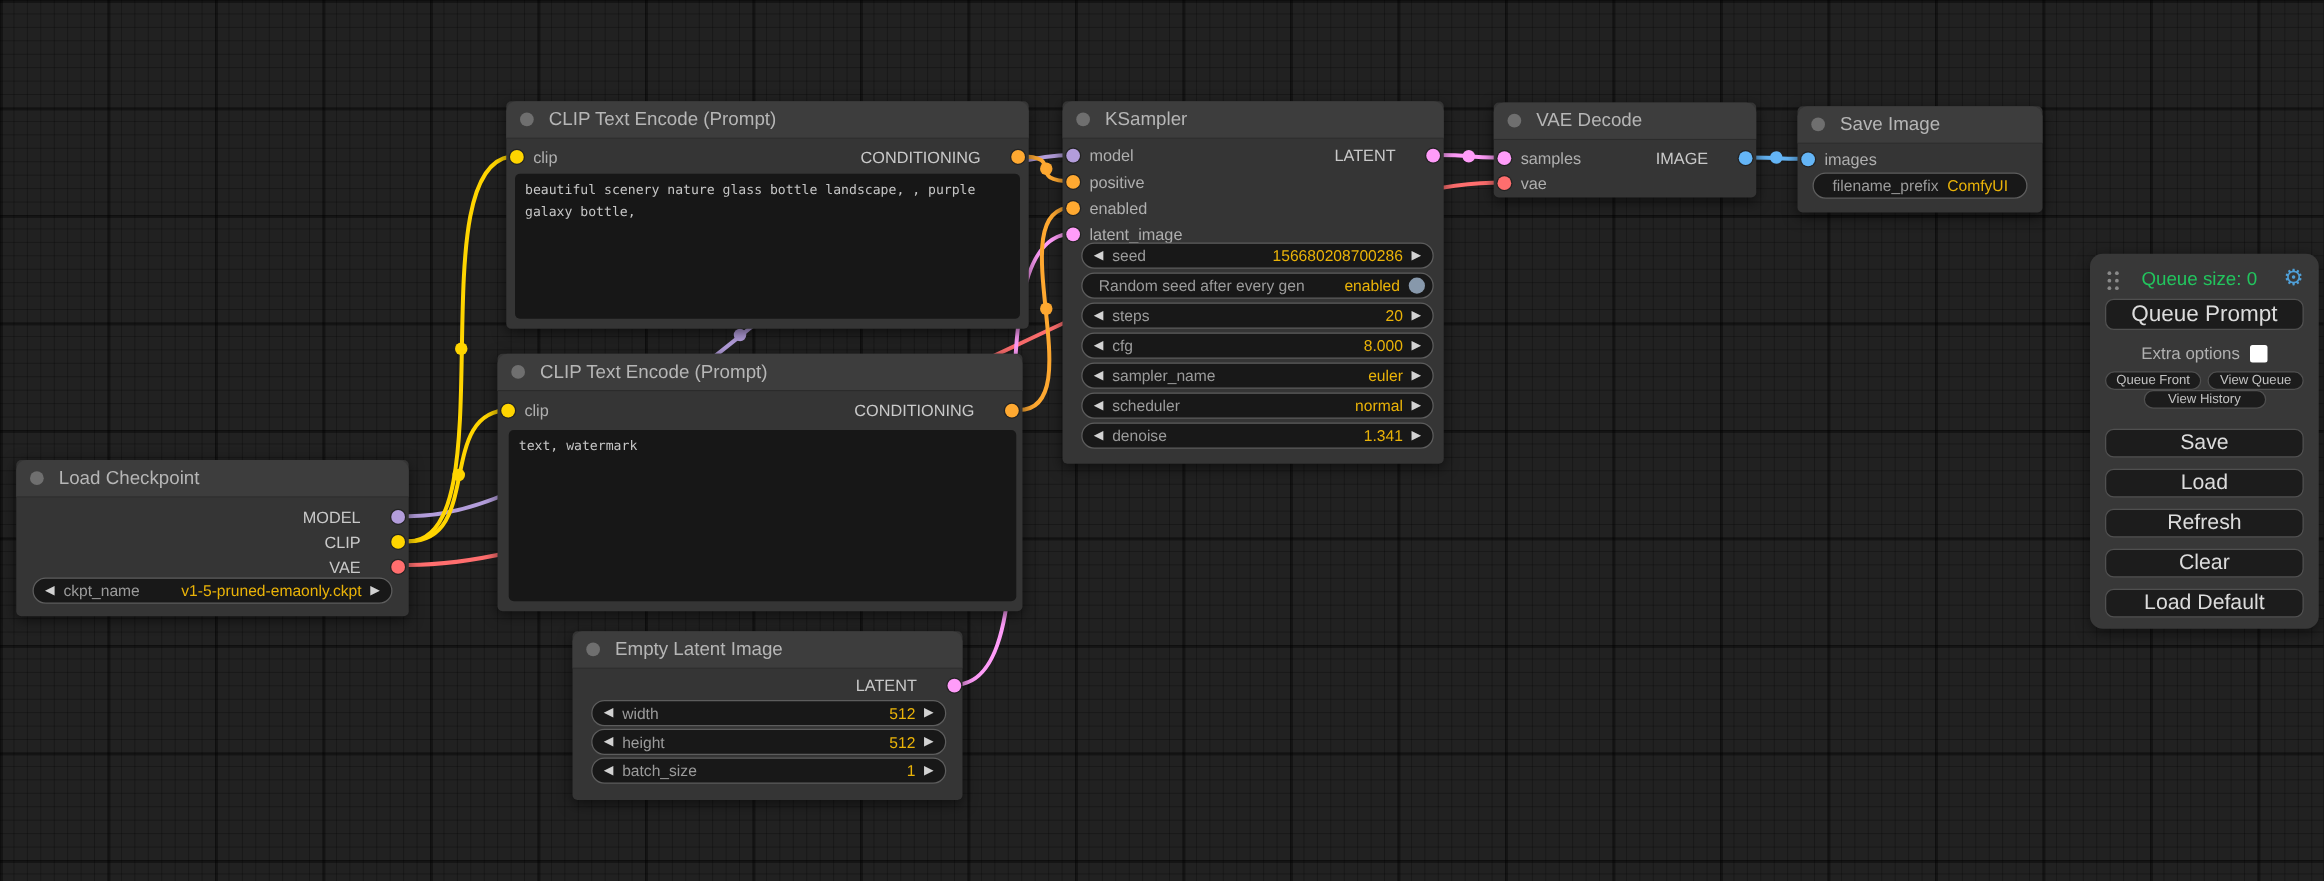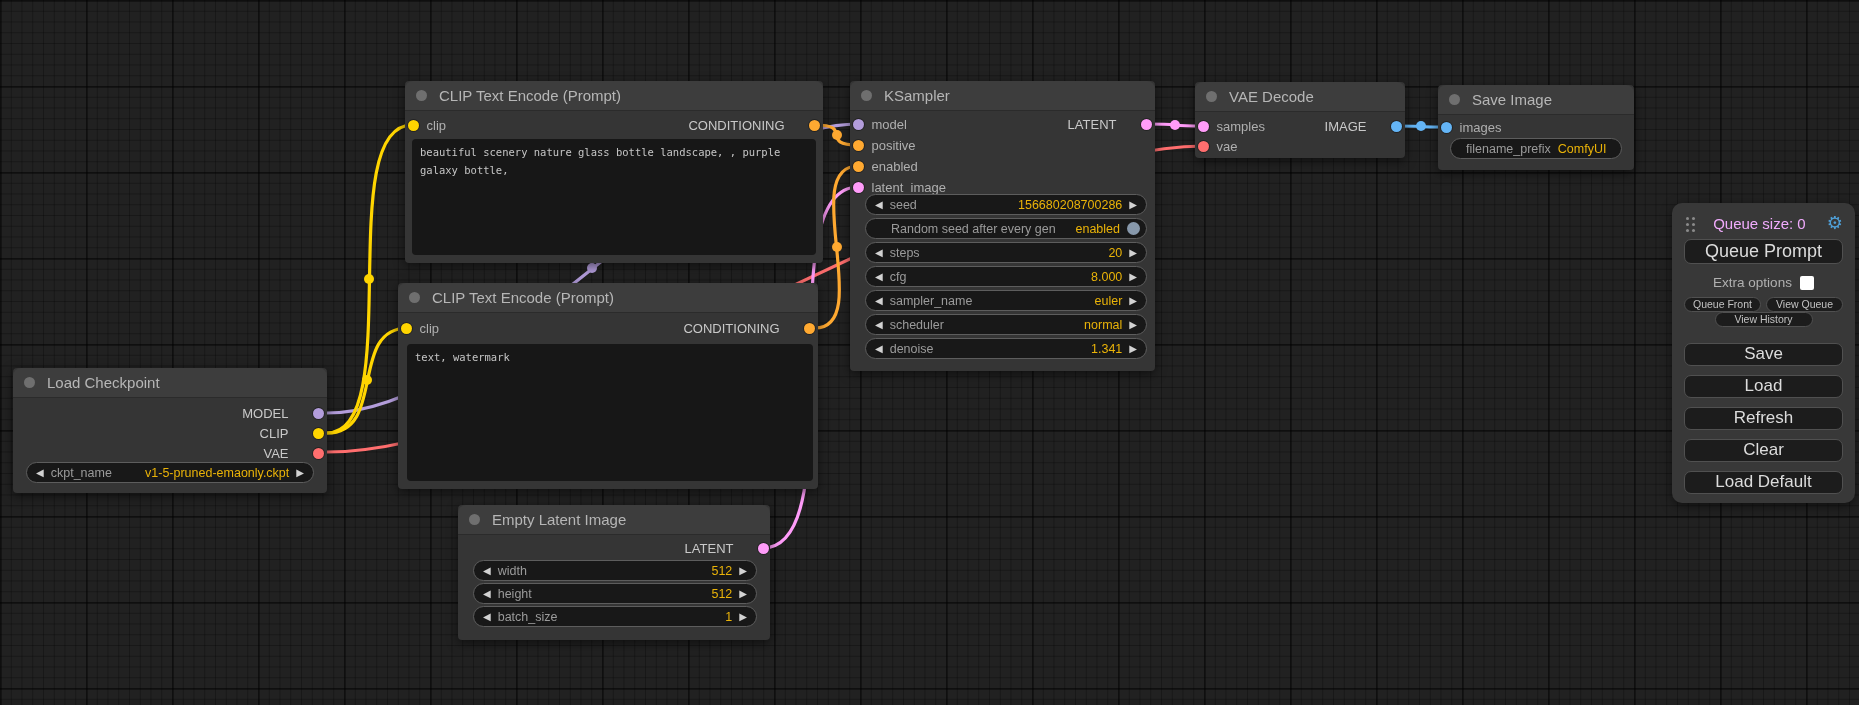--- a/index.html
+++ b/index.html
@@ -49,21 +49,21 @@
   }
   
   .menu{
     position:absolute;left:1672px;top:203px;width:183px;height:300px;z-index:3;
     background:#383838;border-radius:10px;box-shadow:0 3px 11px rgba(0,0,0,.5);
     box-sizing:border-box;padding:11px 12px 0;
   }
   .menu-top{display:flex;align-items:center;height:18px;margin-bottom:7px;}
   .drag-handle{width:3px;height:3px;background:#8a8a8a;border-radius:50%;flex:none;margin:0 3px 9px 2px;
     box-shadow:6px 0 0 #8a8a8a,0 6px 0 #8a8a8a,6px 6px 0 #8a8a8a,0 12px 0 #8a8a8a,6px 12px 0 #8a8a8a;}
-  .qsize{flex:1;text-align:center;color:#f0abfc;font-size:15px;}
+  .qsize{flex:1;text-align:center;color:#22c55e;font-size:15px;}
   .gear{color:#4f9fd7;font-size:18px;line-height:1;font-family:"DejaVu Sans",sans-serif;cursor:pointer;}
   .btn{display:block;width:100%;background:#1c1c1c;border:1px solid #505050;border-radius:7px;
     color:#dcdcdc;text-align:center;box-sizing:border-box;cursor:pointer;}
   .queue-prompt{height:25px;font-size:18px;line-height:22px;margin-bottom:11px;}
   .btn-big{height:23px;font-size:17px;line-height:20px;margin-bottom:9px;}
   .extra{display:flex;align-items:center;justify-content:center;gap:8px;color:#b0b0b0;
     font-size:13.5px;margin-bottom:7px;height:15px;}
   .checkbox{width:14px;height:14px;background:#ffffff;border-radius:2px;flex:none;cursor:pointer;}
   .small-row{display:flex;gap:5px;margin-bottom:0;}
   .btn-sm{flex:1;height:15px;font-size:10.5px;line-height:13px;border-radius:9px;color:#c2c2c2;}
@@ -185,21 +185,21 @@
       <span class="plabel">LATENT</span>
     </div>
     <div class="widgets" style="left:15px;top:113px;width:282px;gap:3px;">
       <div class="widget">
         <span class="arrow">◀</span>
         <span class="w-name">seed</span>
         <span class="w-val">156680208700286</span>
         <span class="arrow">▶</span>
       </div>
       <div class="widget">
-        <span class="w-name" style="margin-left:16px;">Random seed after every gen</span>
+        <span class="w-name" style="margin-left:4px;">Random seed after every gen</span>
         <span class="w-val">enabled</span>
         <span class="toggle-dot"></span>
       </div>
       <div class="widget">
         <span class="arrow">◀</span>
         <span class="w-name">steps</span>
         <span class="w-val">20</span>
         <span class="arrow">▶</span>
       </div>
       <div class="widget">

